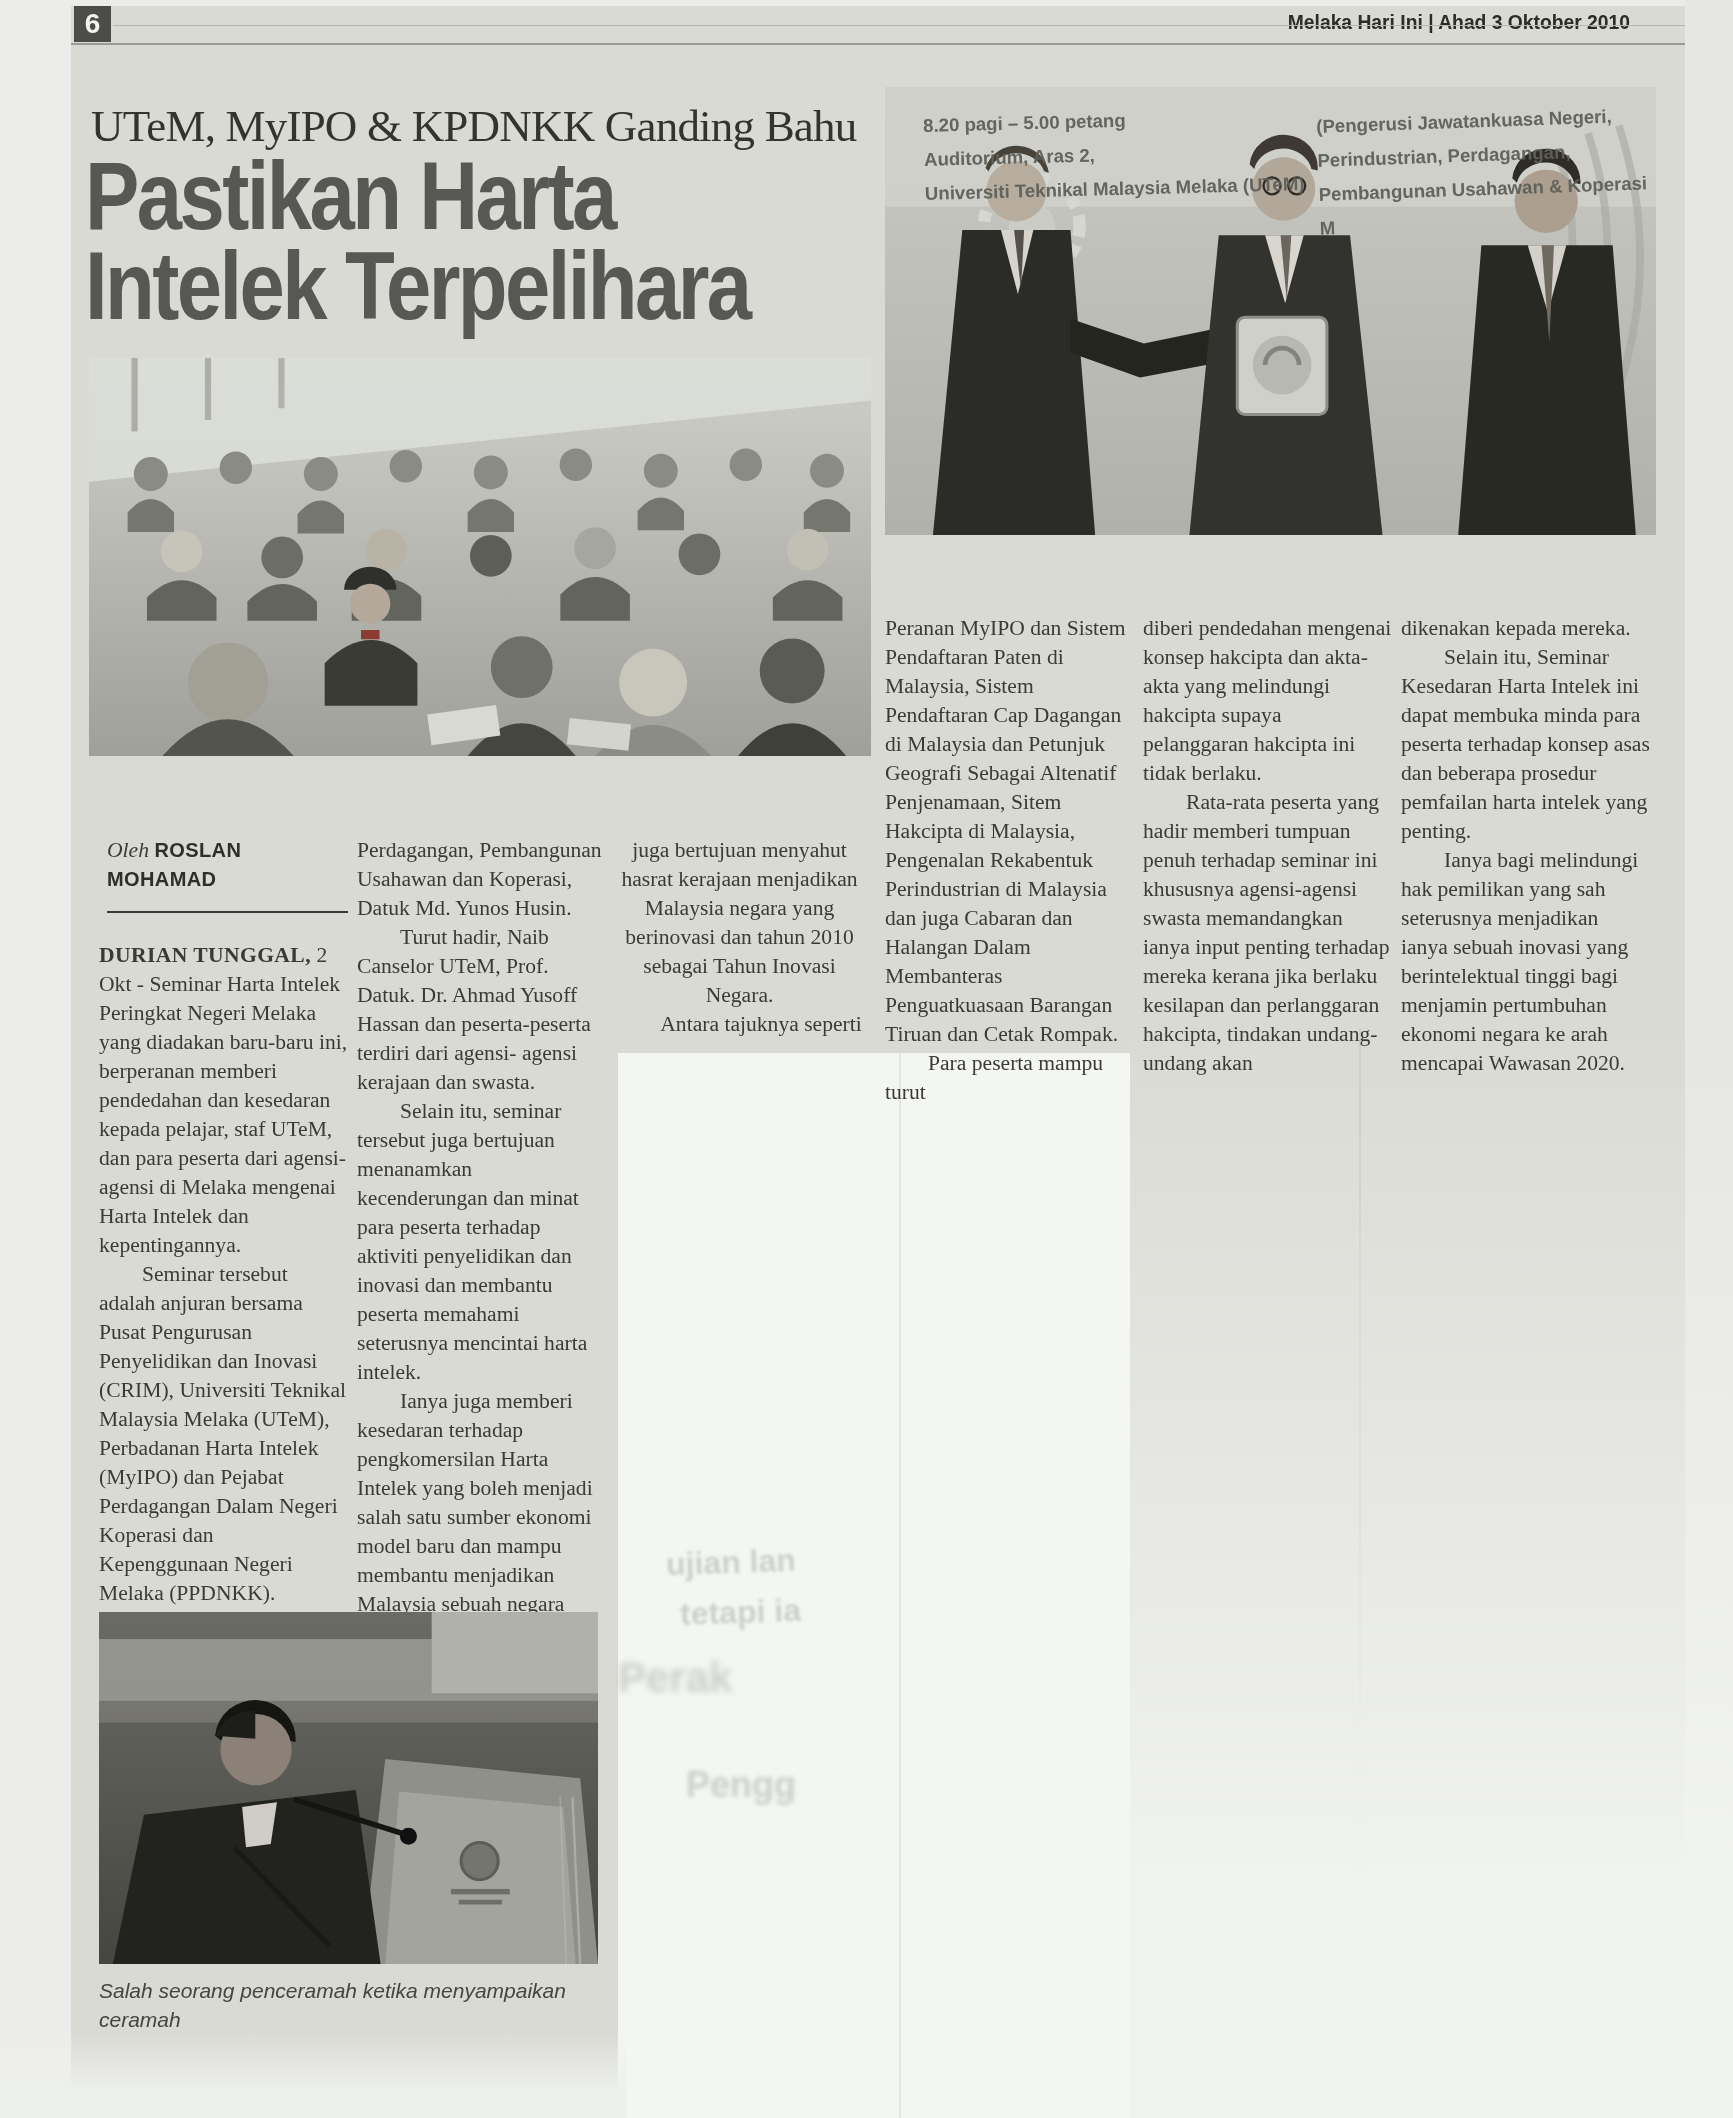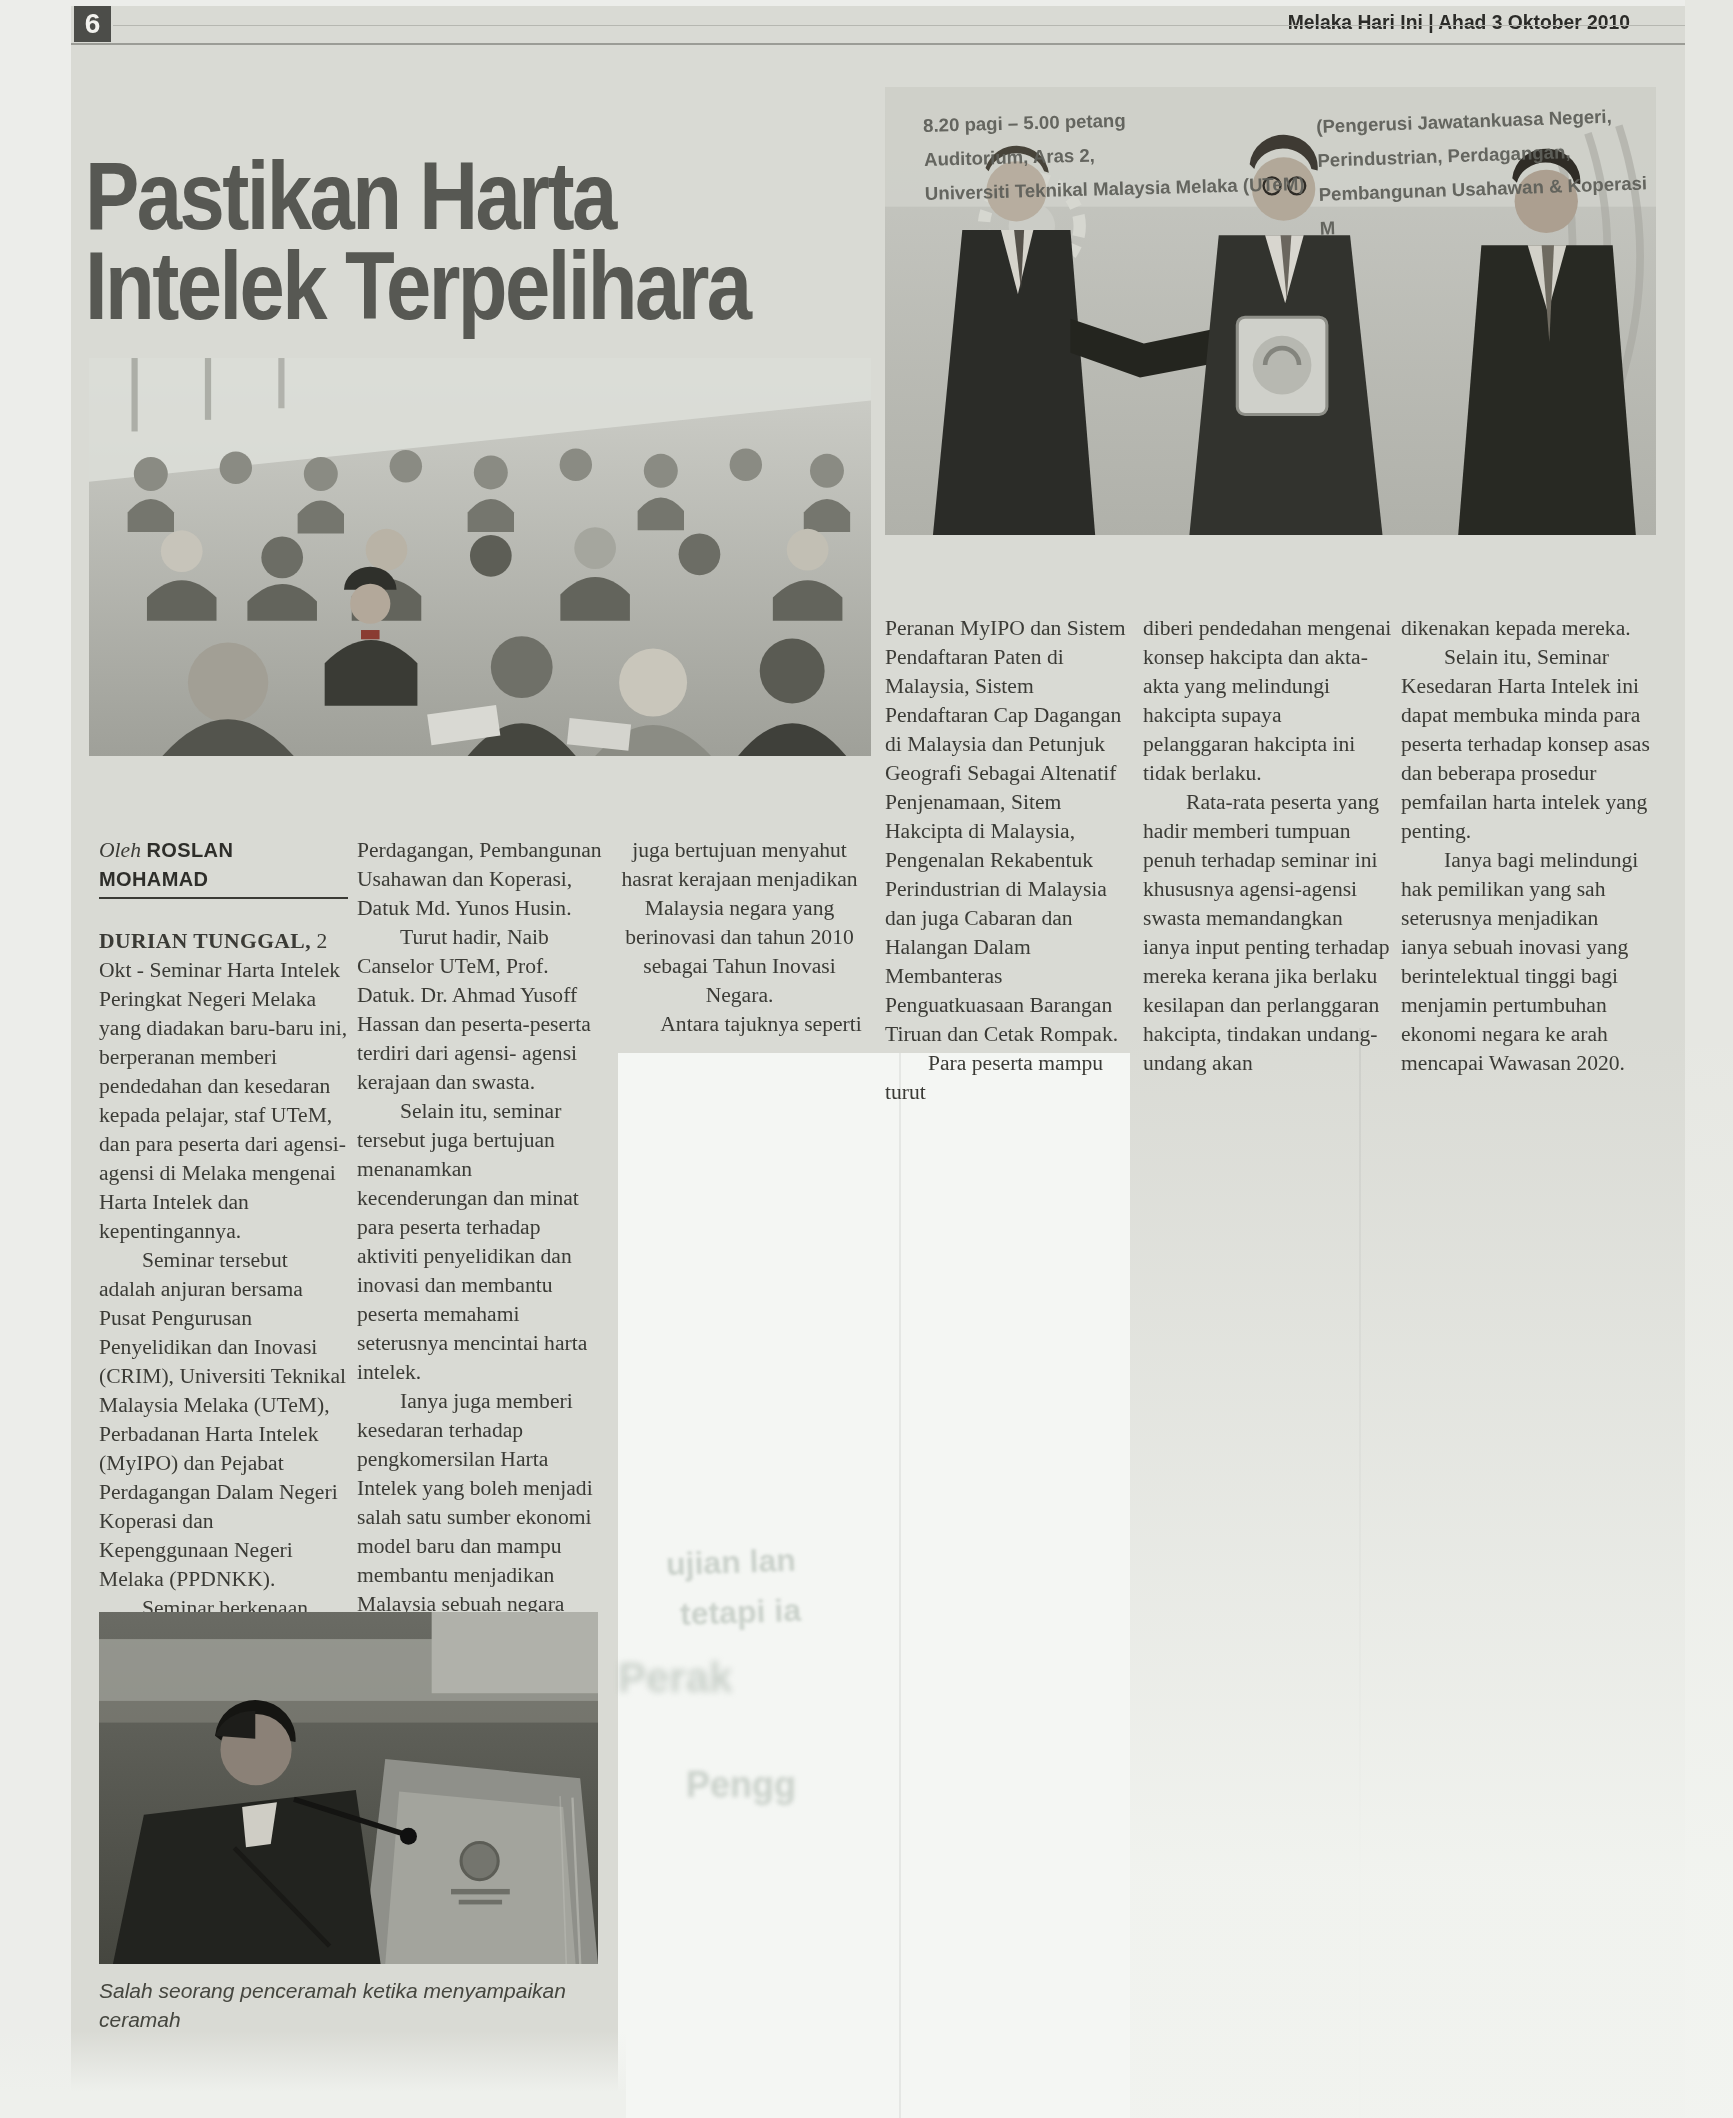--- a/index.html
+++ b/index.html
@@ -49,21 +49,21 @@
   
   .col{position:absolute;width:249px;font-size:21.6px;line-height:29px;color:#3b3b36;}
   .col1{left:99px;top:836px;}
   .col2{left:357px;top:836px;}
   .col3{left:615px;top:836px;text-align:center;}
   .col4{left:885px;top:614px;}
   .col5{left:1143px;top:614px;}
   .col6{left:1401px;top:614px;}
   .para{margin:0 0 0 0;}
   .para.indent{text-indent:43px;}
-  .byline{display:inline-block;border-bottom:2.3px solid #3a3a35;padding-bottom:3px;margin-bottom:28px;}
+  .byline{display:inline-block;border-bottom:2.3px solid #3a3a35;padding-bottom:17px;margin-bottom:28px;margin-left:8px;}
   .byline-oleh{font-style:italic;font-size:21.6px;}
   .byline-name{font-family:"Liberation Sans",sans-serif;font-weight:bold;font-size:20px;letter-spacing:0.4px;color:#2e2e2a;}
   .dateline{font-weight:bold;letter-spacing:0.4px;}
   
   .ghost{position:absolute;font-family:"Liberation Sans",sans-serif;font-weight:bold;
          color:rgba(150,165,153,0.45);filter:blur(1.5px);}
   .ghost1{left:666px;top:1544px;font-size:32px;transform:rotate(-2deg);}
   .ghost2{left:680px;top:1594px;font-size:32px;transform:rotate(-2deg);}
   .ghost3{left:618px;top:1654px;font-size:42px;filter:blur(3.1px);}
   .ghost4{left:686px;top:1764px;font-size:36px;filter:blur(2.3px);}
@@ -75,20 +75,21 @@
 
   <div class="margin-left"></div>
   <div class="top-band"></div>
   <div class="right-edge"></div>
 
   <div class="pageno">6</div>
   <div class="masthead">Melaka Hari Ini | Ahad 3 Oktober 2010</div>
   <div class="rule-top"></div>
   <div class="rule-main"></div>
 
+  <div class="kicker">UTeM, MyIPO &amp; KPDNKK Ganding Bahu</div>
   <h1 class="headline">
       <span>Pastikan Harta</span>
       <span>Intelek Terpelihara</span>
     </h1>
 
   <div class="photo photo-audience">
     <svg width="782" height="398" viewBox="0 0 1012 515">
       <defs>
         <linearGradient id="abg" x1="0" y1="0" x2="0" y2="1">
           <stop offset="0" stop-color="#cfd0ca"></stop>

